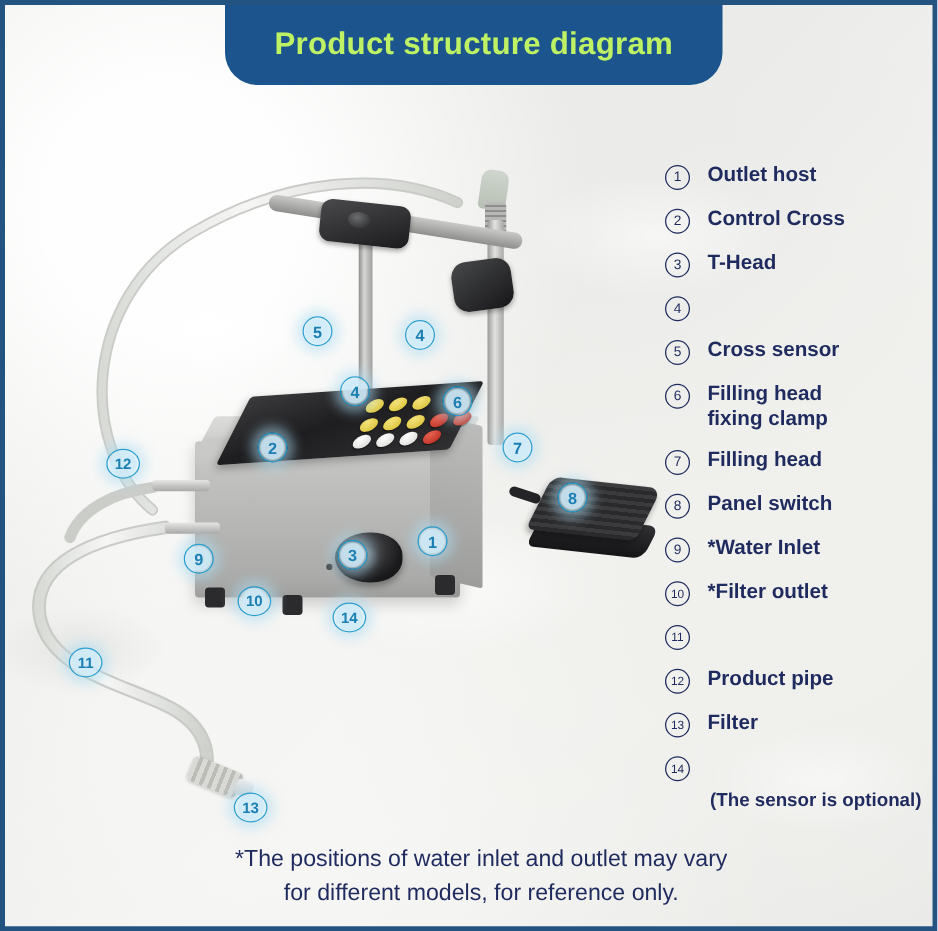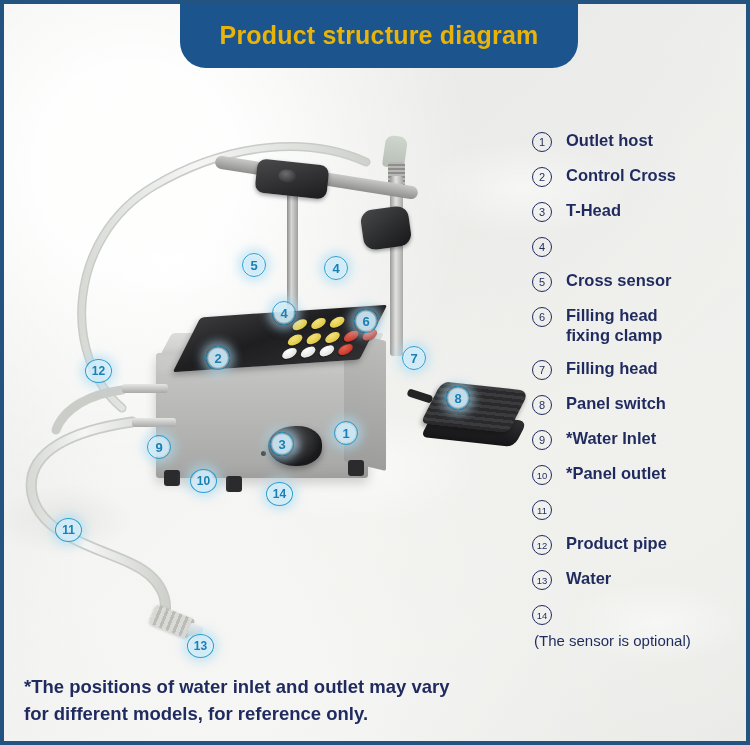--- a/index.html
+++ b/index.html
@@ -40,21 +40,21 @@
   .banner {
     position: absolute;
     left: 176px; top: -8px;
     width: 398px; height: 72px;
     background: #1c558d;
     border-radius: 0 0 26px 26px;
     display: flex; align-items: center; justify-content: center;
     z-index: 6;
   }
   .banner-title {
-    color: #eab308;
+    color: #bef264;
     font-size: 25px;
     font-weight: bold;
     letter-spacing: .2px;
     white-space: nowrap;
     padding-top: 6px;
   }
 
   
   .stage { position: absolute; left: 0; top: 74px; width: 520px; height: 600px; }
 
@@ -247,30 +247,31 @@
     margin-left: 14px;
     color: #1f2a5e;
     font-size: 16.5px;
     font-weight: bold;
     line-height: 20px;
     white-space: pre-line;
   }
   .legend-note {
     color: #1f2a5e;
     font-size: 15px;
-    font-weight: normal;
-    margin: -6px 0 0 2px;
+    font-weight: bold;
+    margin: -6px 0 0 36px;
   }
 
   
   .footer {
     position: absolute; left: 0; right: 0; bottom: 14px;
+    text-align: center;
     color: #1f2a5e;
     font-size: 18.5px;
-    font-weight: bold;
+    font-weight: normal;
     line-height: 27px;
     white-space: pre-line;
     padding-left: 20px;
   }
 </style>
 </head>
 <body>
 
 <div id="page">
 
@@ -399,32 +400,32 @@
       <div class="legend-item">
         <div class="legend-num">8</div>
         <div class="legend-label">Panel switch</div>
       </div>
       <div class="legend-item">
         <div class="legend-num">9</div>
         <div class="legend-label">*Water Inlet</div>
       </div>
       <div class="legend-item">
         <div class="legend-num two">10</div>
-        <div class="legend-label">*Panel outlet</div>
+        <div class="legend-label">*Filter outlet</div>
       </div>
       <div class="legend-item">
         <div class="legend-num two">11</div>
       </div>
       <div class="legend-item">
         <div class="legend-num two">12</div>
         <div class="legend-label">Product pipe</div>
       </div>
       <div class="legend-item">
         <div class="legend-num two">13</div>
-        <div class="legend-label">Water</div>
+        <div class="legend-label">Filter</div>
       </div>
       <div class="legend-item">
         <div class="legend-num two">14</div>
       </div>
       <div class="legend-note">(The sensor is optional)</div>
     </div>
 
   <div class="footer">*The positions of water inlet and outlet may vary
 for different models, for reference only.</div>
 </div>

